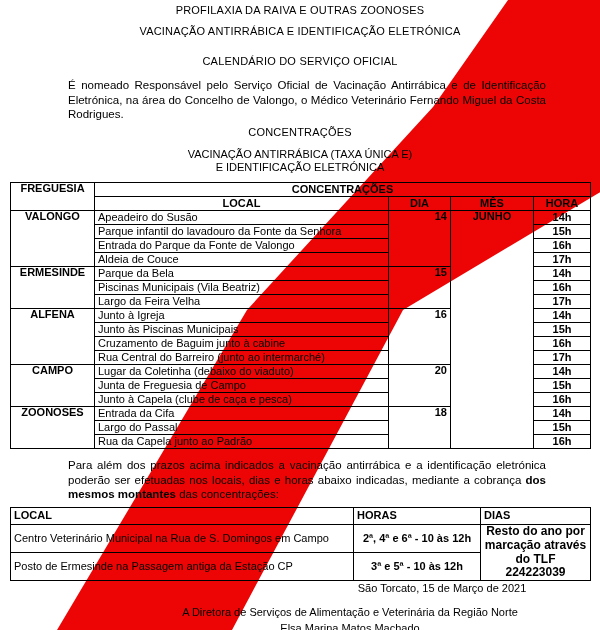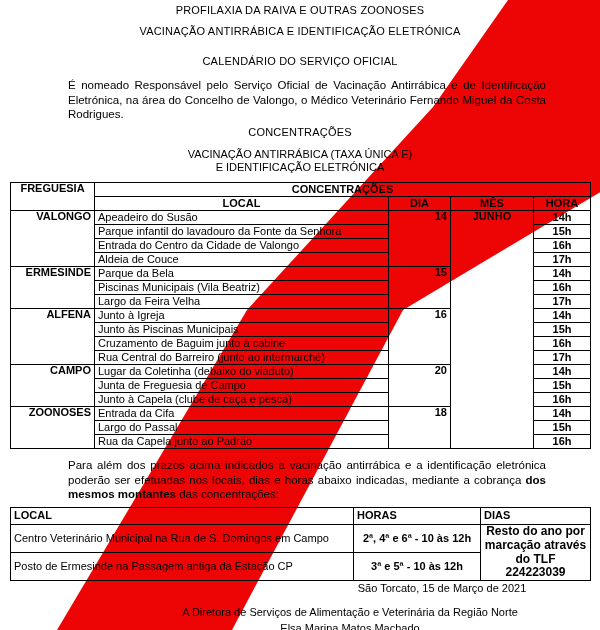--- a/index.html
+++ b/index.html
@@ -11,21 +11,21 @@
   .bold{font-weight:bold;}
   .abs{position:absolute;}
   .title{font-size:11px;font-weight:normal;letter-spacing:.2px;}
   .para{font-size:11.5px;line-height:1.28;text-align:justify;}
   table{border-collapse:collapse;table-layout:fixed;}
   td,th{border:1px solid #000;font-size:11px;line-height:1.05;padding:0 3px;overflow:hidden;white-space:nowrap;}
   
   .sched{width:580px;}
   .sched td,.sched th{height:13px;}
   .sched th{font-weight:bold;text-align:center;}
-  .sched td.freg{font-weight:bold;vertical-align:top;text-align:right;}
+  .sched td.freg{font-weight:bold;vertical-align:top;text-align:center;}
   .sched td.local{text-align:left;font-weight:normal;}
   .sched td.dia{font-weight:bold;text-align:right;vertical-align:top;}
   .sched td.mes{font-weight:bold;text-align:center;vertical-align:top;}
   .sched td.hora{font-weight:bold;text-align:center;}
   
   .extra{width:580px;}
   .extra th{font-weight:bold;text-align:left;height:16px;}
   .extra td{height:21px;}
   .extra td.local{text-align:left;}
   .extra td.horas{font-weight:bold;text-align:center;}
@@ -75,21 +75,21 @@
         <td class="local">Apeadeiro do Susão</td>
         <td class="dia" rowspan="4">14</td>
         <td class="mes" rowspan="17">JUNHO</td>
         <td class="hora">14h</td>
       </tr>
       <tr>
         <td class="local">Parque infantil do lavadouro da Fonte da Senhora</td>
         <td class="hora">15h</td>
       </tr>
       <tr>
-        <td class="local">Entrada do Centro da Cidade de Valongo</td>
+        <td class="local">Entrada do Parque da Fonte de Valongo</td>
         <td class="hora">16h</td>
       </tr>
       <tr>
         <td class="local">Aldeia de Couce</td>
         <td class="hora">17h</td>
       </tr>
       <tr>
         <td class="freg" rowspan="3">ERMESINDE</td>
         <td class="local">Parque da Bela</td>
         <td class="dia" rowspan="3">15</td>

